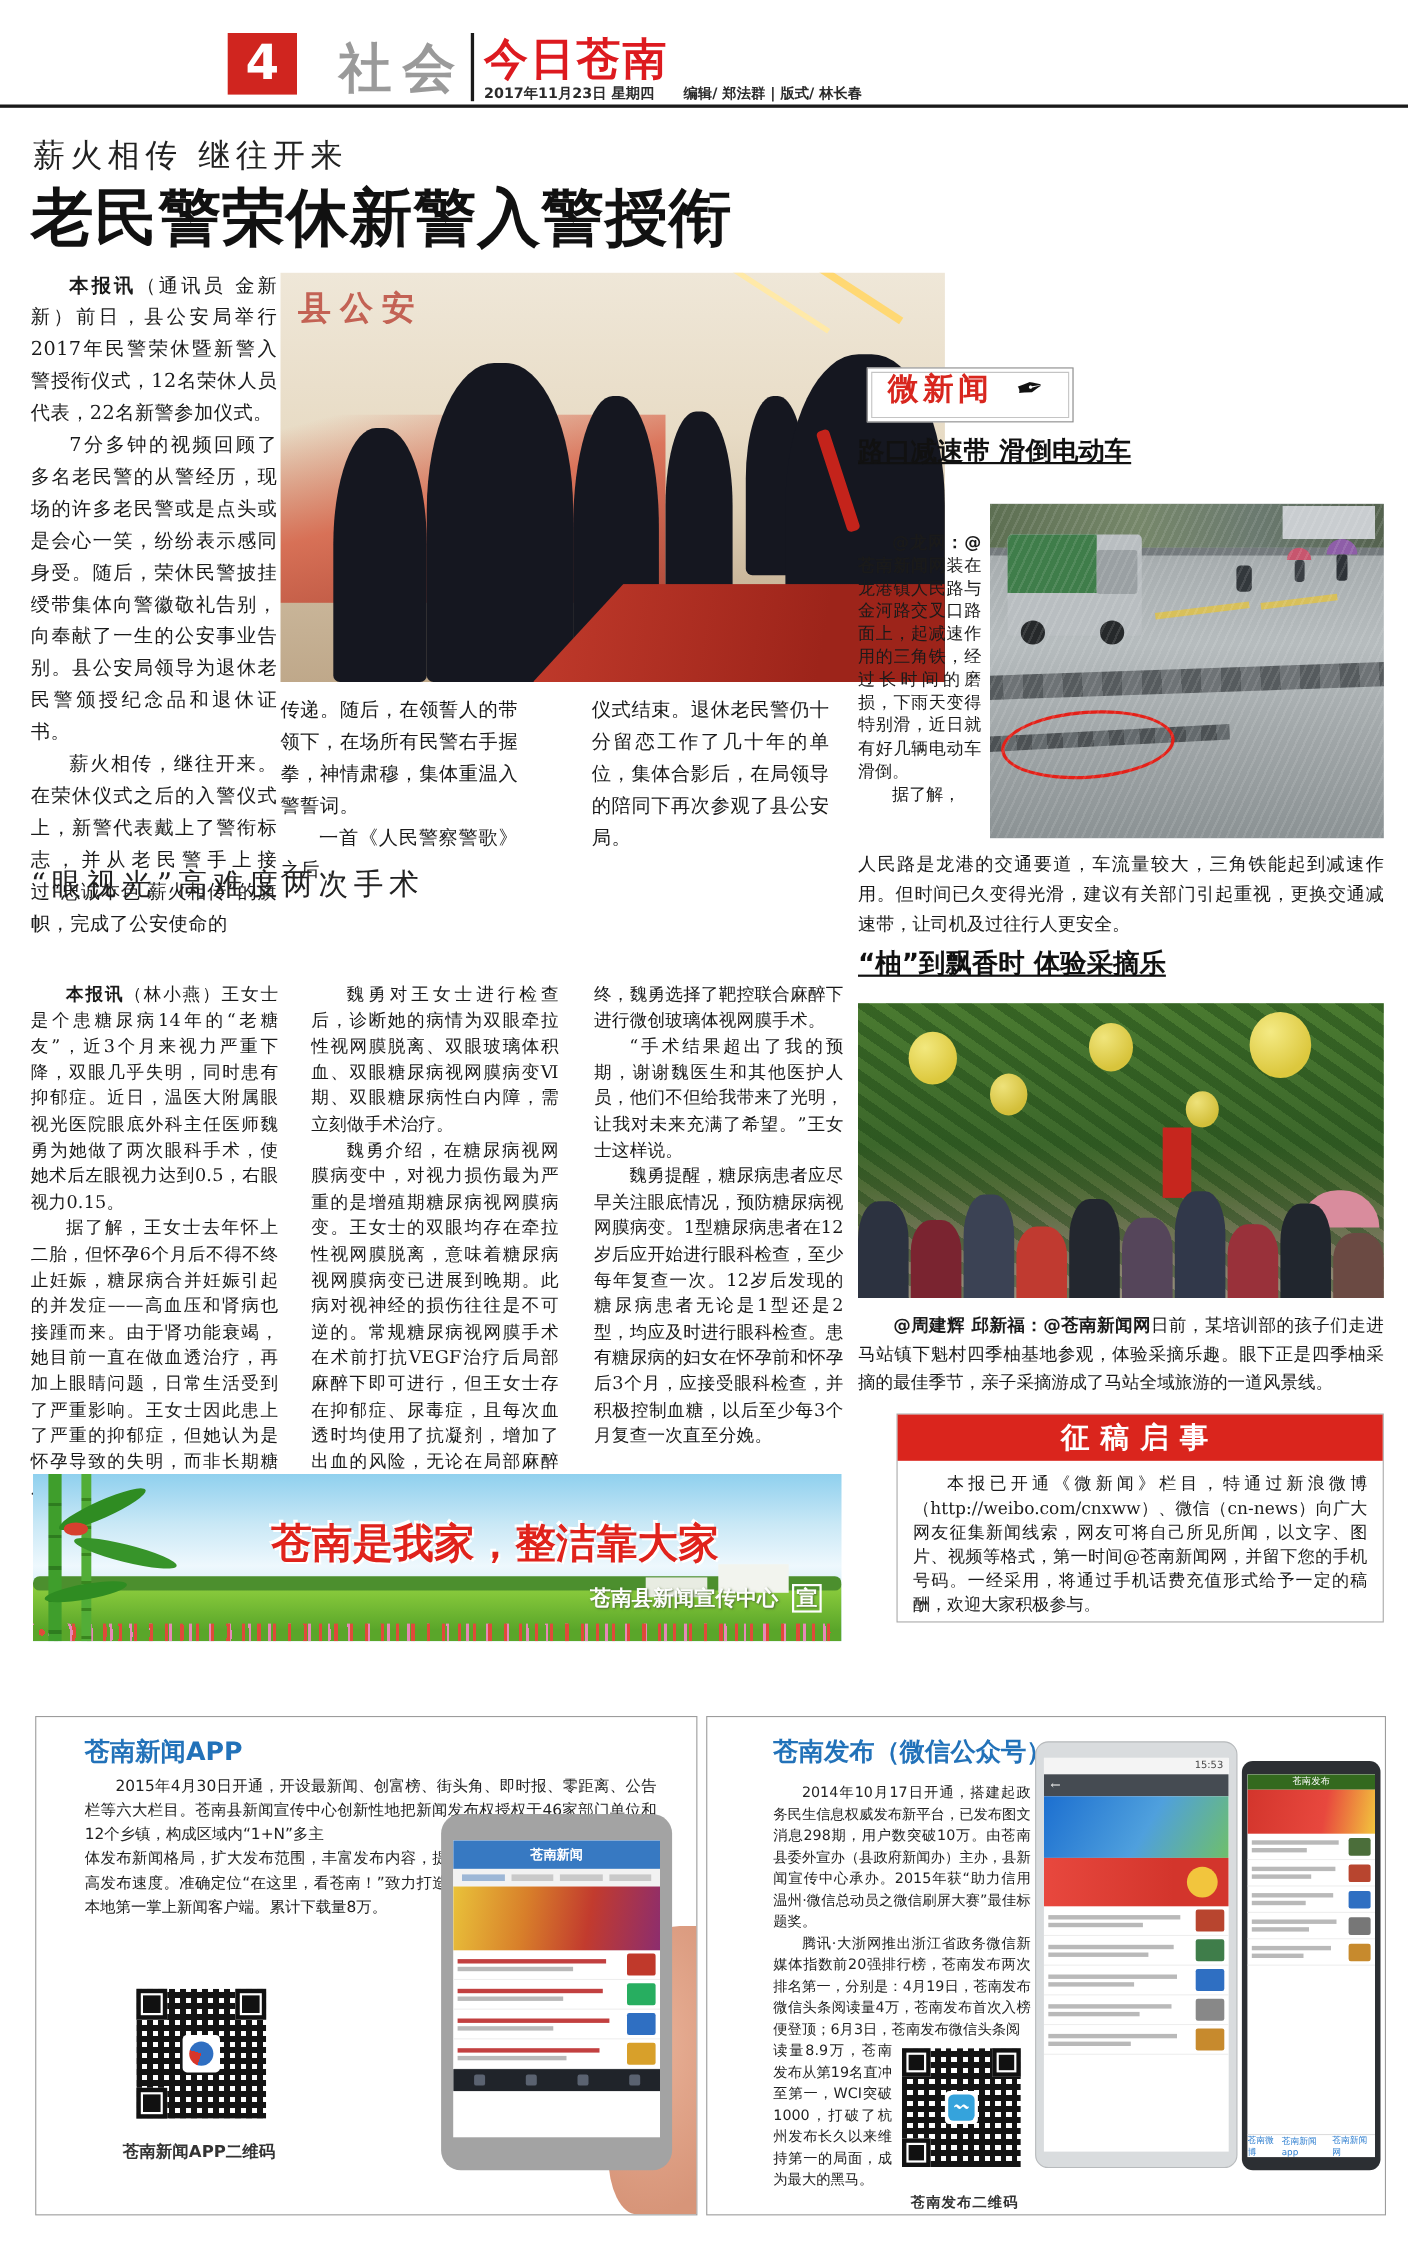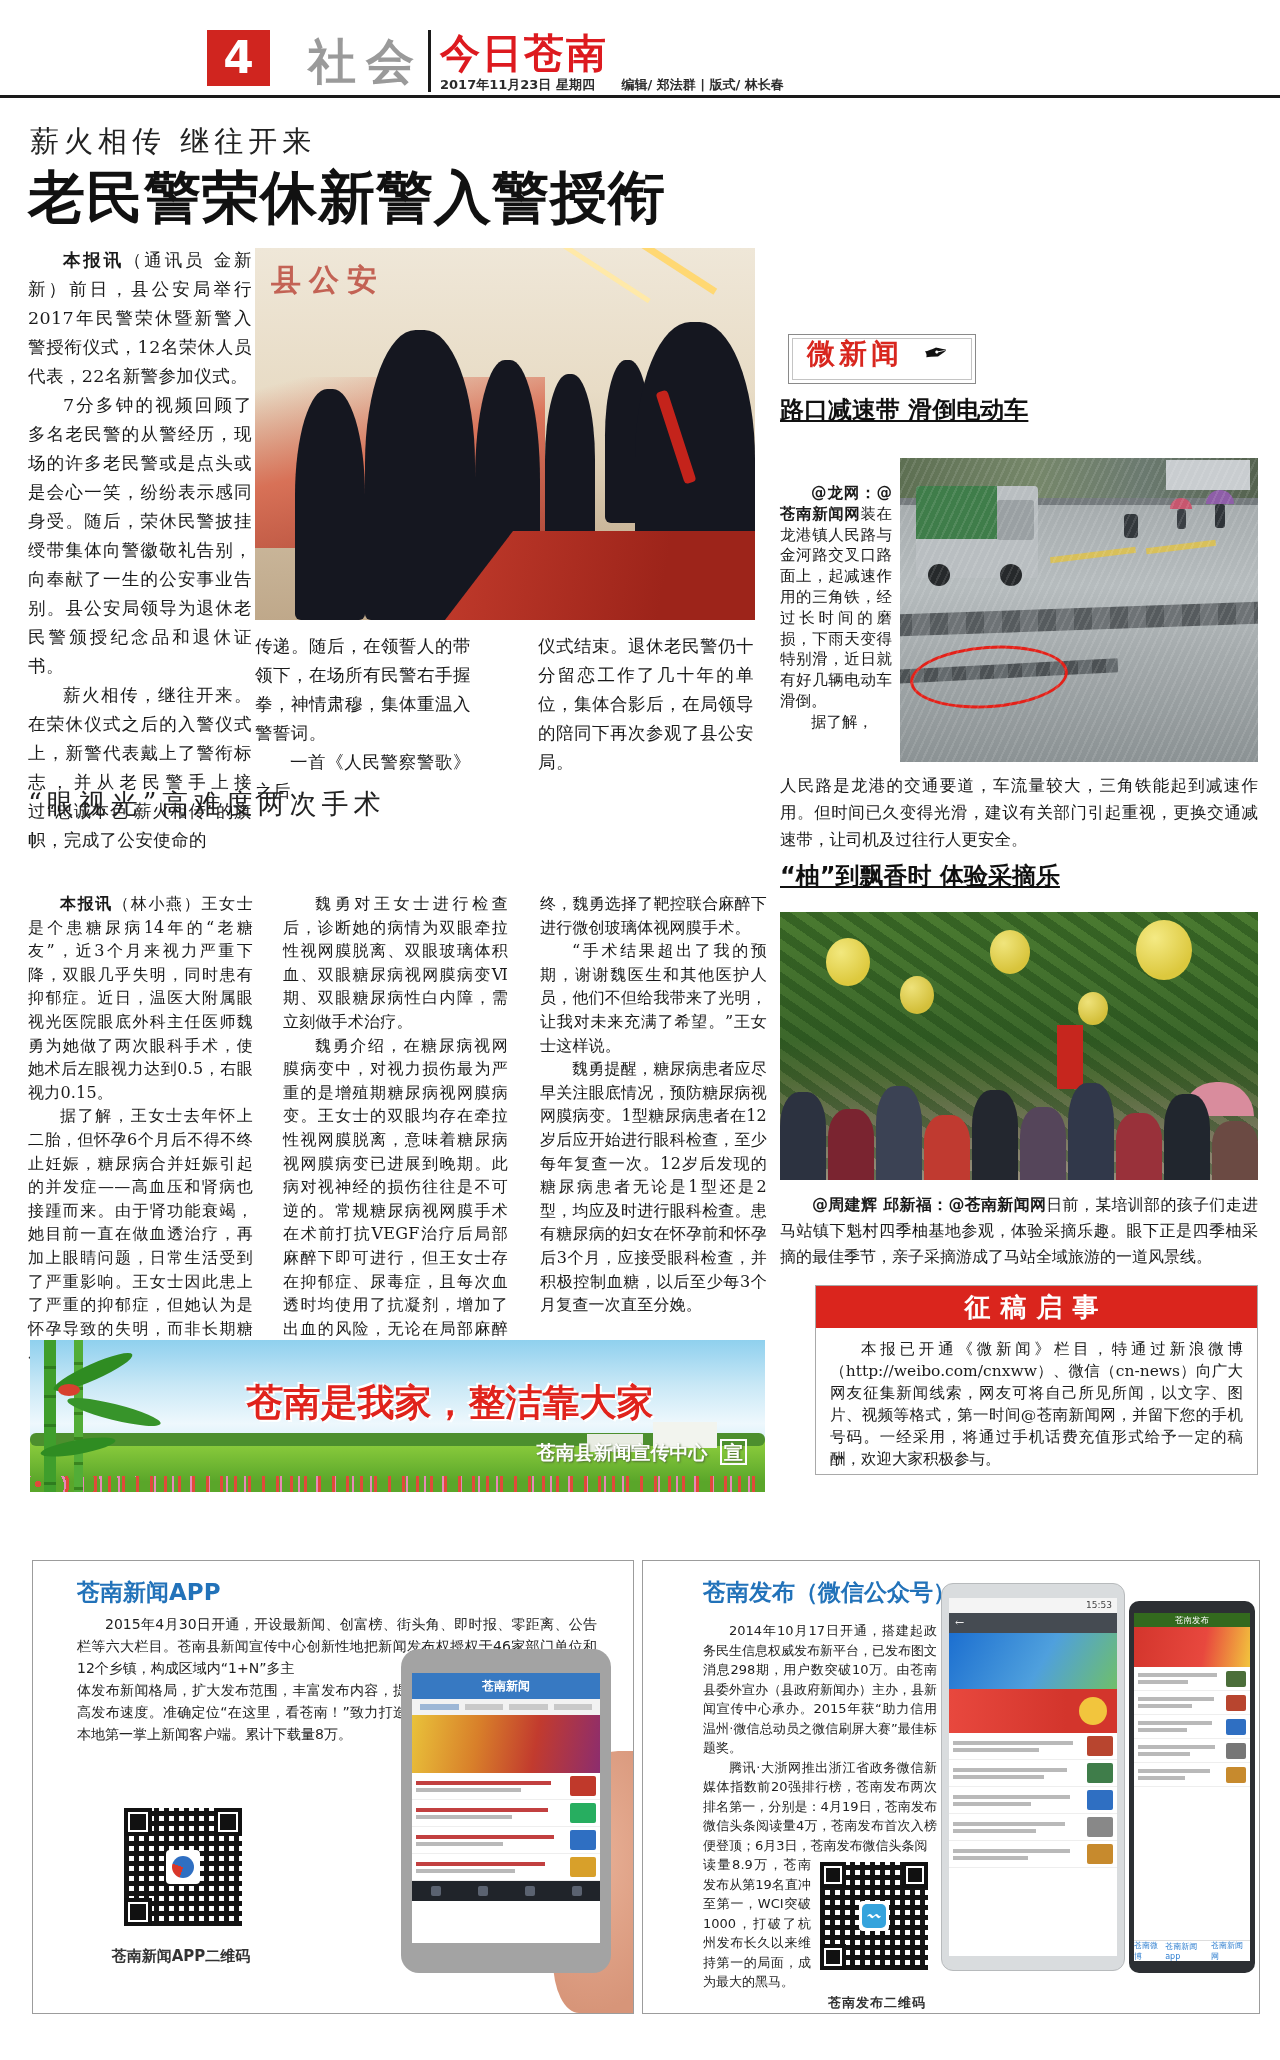--- a/index.html
+++ b/index.html
@@ -79,21 +79,21 @@
 
   <div class="abs kick" style="left:30px;top:122px;">薪火相传 继往开来</div>
   <div class="abs h1a sans" style="left:28px;top:160px;">老民警荣休新警入警授衔</div>
 
   <div class="abs b1 just" style="left:28px;top:246px;width:224px;">
     <p class="ind"><span class="lead">本报讯</span><span>（通讯员 金新新）</span><span>前日，县公安局举行2017年民警荣休暨新警入警授衔仪式，12名荣休人员代表，22名新警参加仪式。</span></p>
     <p class="ind">7分多钟的视频回顾了多名老民警的从警经历，现场的许多老民警或是点头或是会心一笑，纷纷表示感同身受。随后，荣休民警披挂绶带集体向警徽敬礼告别，向奉献了一生的公安事业告别。县公安局领导为退休老民警颁授纪念品和退休证书。</p>
     <p class="ind">薪火相传，继往开来。在荣休仪式之后的入警仪式上，新警代表戴上了警衔标志，并从老民警手上接过“忠诚本色 薪火相传”的旗帜，完成了公安使命的</p>
   </div>
 
-  <div class="ph" style="left:255px;top:248px;width:500px;height:372px;background:linear-gradient(180deg,#efe7d8 0%,#e8dcc6 38%,#dccdb3 58%,#cbb89c 75%,#bfa88a 100%);">
+  <div class="ph" style="left:255px;top:248px;width:604px;height:372px;background:linear-gradient(180deg,#efe7d8 0%,#e8dcc6 38%,#dccdb3 58%,#cbb89c 75%,#bfa88a 100%);">
     <div class="abs" style="left:0;bottom:72px;width:58%;height:46%;background:linear-gradient(345deg,#a93023 0%,#d85c42 55%,rgba(216,92,66,0) 95%);opacity:.8;"></div>
     <div class="abs sans" style="left:16px;top:12px;font-size:30px;font-weight:900;color:#b5372a;opacity:.75;letter-spacing:8px;">县公安</div>
     <div class="abs" style="right:26px;top:-6px;width:170px;height:7px;background:#ffd873;transform:rotate(33deg);"></div>
     <div class="abs" style="right:96px;top:18px;width:120px;height:5px;background:#ffe9a8;transform:rotate(33deg);"></div>
     <div class="cop" style="left:8%;top:38%;width:14%;height:62%;"></div>
     <div class="cop" style="left:44%;top:30%;width:13%;height:70%;"></div>
     <div class="cop" style="left:58%;top:34%;width:10%;height:50%;"></div>
     <div class="cop" style="left:70%;top:30%;width:9%;height:44%;"></div>
     <div class="cop" style="left:22%;top:22%;width:22%;height:78%;"></div>
     <div class="cop" style="left:76%;top:20%;width:24%;height:80%;"></div>

